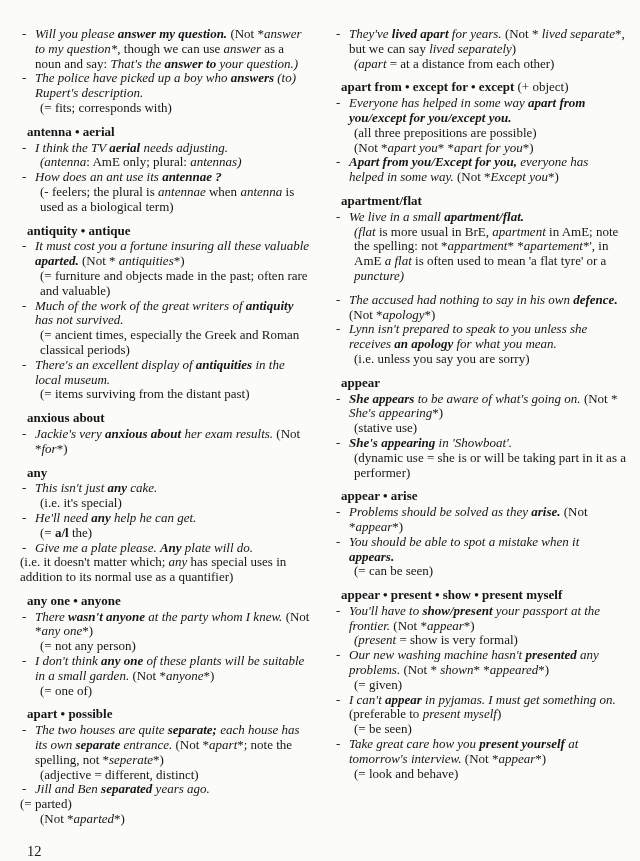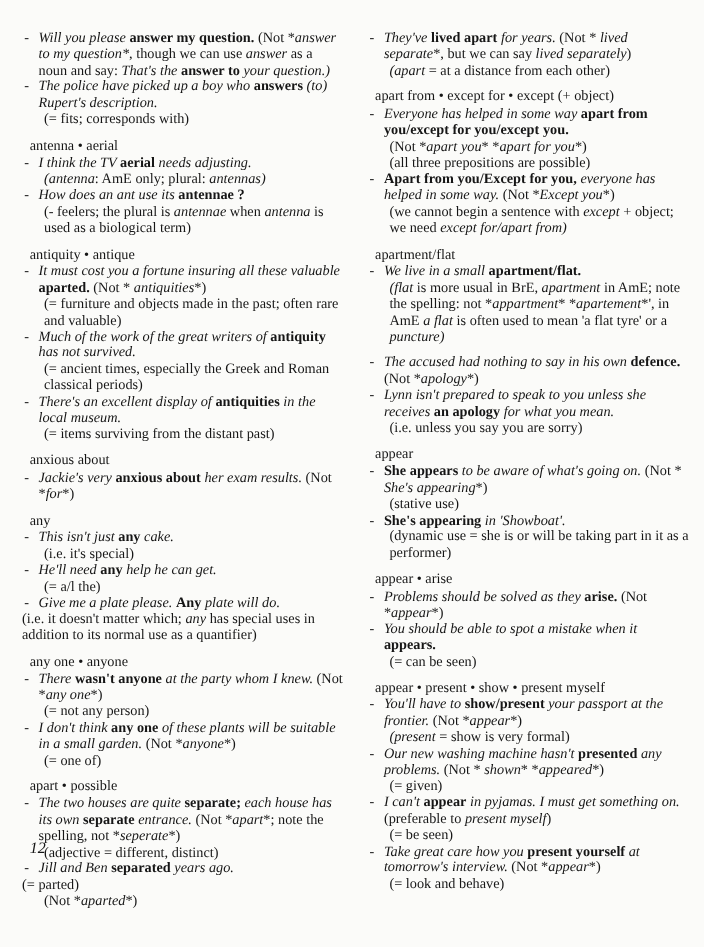--- a/index.html
+++ b/index.html
@@ -41,28 +41,27 @@
   }
   .dash {
     position: absolute;
     left: 2px;
     font-style: normal;
   }
   .ind-2 { padding-left: 20px; }
   .ind-0 { padding-left: 0; }
   .s-r { font-style: normal; font-weight: normal; }
   .s-i { font-style: italic; font-weight: normal; }
-  .s-b { font-style: normal; font-weight: normal; }
-  .s-bi { font-weight: bold; }
+  .s-b { font-style: normal; font-weight: bold; }
+  .s-bi { font-style: italic; font-weight: bold; }
   .page-number {
     position: absolute;
     left: 27px;
-    top: 763px;
+    top: 843px;
     font-size: 14.5px;
-    font-style: italic;
   }
 </style>
 </head>
 <body>
 
 <div class="page">
   <div class="columns">
     <div class="column">
         <div class="entry">
           <div class="item dash-item"><span class="dash">-</span><span class="s-i">Will you please </span><span class="s-bi">answer my question.</span><span class="s-r"> (Not *</span><span class="s-i">answer to my question*</span><span class="s-r">, though we can use </span><span class="s-i">answer</span><span class="s-r"> as a noun and say: </span><span class="s-i">That's the </span><span class="s-bi">answer to</span><span class="s-i"> your question.)</span></div>
@@ -115,24 +114,23 @@
         </div>
       </div>
     <div class="column">
         <div class="entry">
           <div class="item dash-item"><span class="dash">-</span><span class="s-i">They've </span><span class="s-bi">lived apart</span><span class="s-i"> for years.</span><span class="s-r"> (Not * </span><span class="s-i">lived separate</span><span class="s-r">*, but we can say </span><span class="s-i">lived separately</span><span class="s-r">)</span></div>
           <div class="item ind-2"><span class="s-i">(apart</span><span class="s-r"> = at a distance from each other)</span></div>
         </div>
         <div class="entry">
           <div class="headword"><span class="s-b">apart from • except for • except</span><span class="s-r"> (+ object)</span></div>
           <div class="item dash-item"><span class="dash">-</span><span class="s-i">Everyone has helped in some way </span><span class="s-bi">apart from you/except for you/except you.</span></div>
+          <div class="item ind-2"><span class="s-r">(all three prepositions are possible)</span></div>
           <div class="item ind-2"><span class="s-r">(Not *</span><span class="s-i">apart you</span><span class="s-r">* *</span><span class="s-i">apart  for  you</span><span class="s-r">*)</span></div>
-          <div class="item ind-2"><span class="s-r">(all three prepositions are possible)</span></div>
           <div class="item dash-item"><span class="dash">-</span><span class="s-bi">Apart from you/Except for you,</span><span class="s-i"> everyone has helped in some way.</span><span class="s-r"> (Not *</span><span class="s-i">Except you</span><span class="s-r">*)</span></div>
-          <div class="item ind-2"><span class="s-r">(we cannot begin a sentence with </span><span class="s-i">except</span><span class="s-r"> + object; we need </span><span class="s-i">except for/apart from)</span></div>
         </div>
         <div class="entry">
           <div class="headword"><span class="s-b">apartment/flat</span></div>
           <div class="item dash-item"><span class="dash">-</span><span class="s-i">We live in a small </span><span class="s-bi">apartment/flat.</span></div>
           <div class="item ind-2"><span class="s-i">(flat</span><span class="s-r"> is more usual in BrE, </span><span class="s-i">apartment</span><span class="s-r"> in AmE; note the spelling: not *</span><span class="s-i">appartment</span><span class="s-r">* *</span><span class="s-i">apartement</span><span class="s-r">*', in AmE </span><span class="s-i">a flat</span><span class="s-r"> is often used to mean 'a flat tyre' or a </span><span class="s-i">puncture)</span></div>
         </div>
         <div class="entry">
           <div class="item dash-item"><span class="dash">-</span><span class="s-i">The accused had nothing to say in his own </span><span class="s-bi">defence.</span><span class="s-r"> (Not *</span><span class="s-i">apology</span><span class="s-r">*)</span></div>
           <div class="item dash-item"><span class="dash">-</span><span class="s-i">Lynn isn't prepared to speak to you unless she receives </span><span class="s-bi">an apology</span><span class="s-i"> for what you mean.</span></div>
           <div class="item ind-2"><span class="s-r">(i.e. unless you say you are sorry)</span></div>

